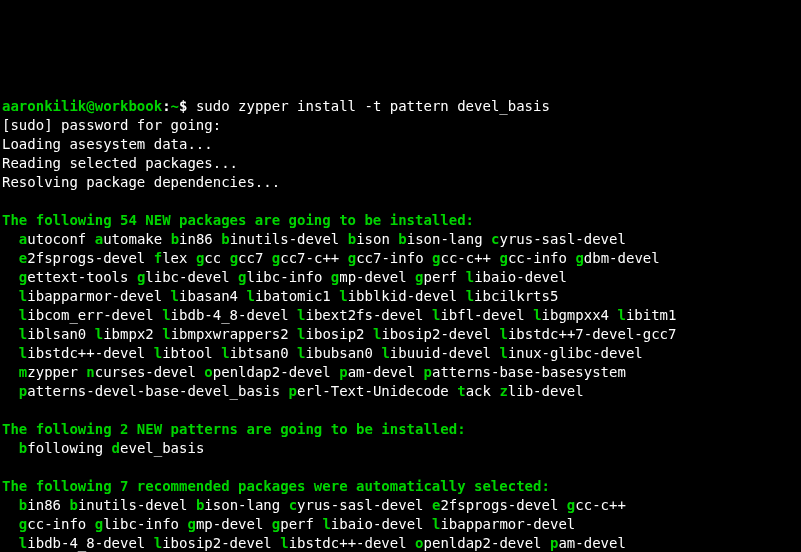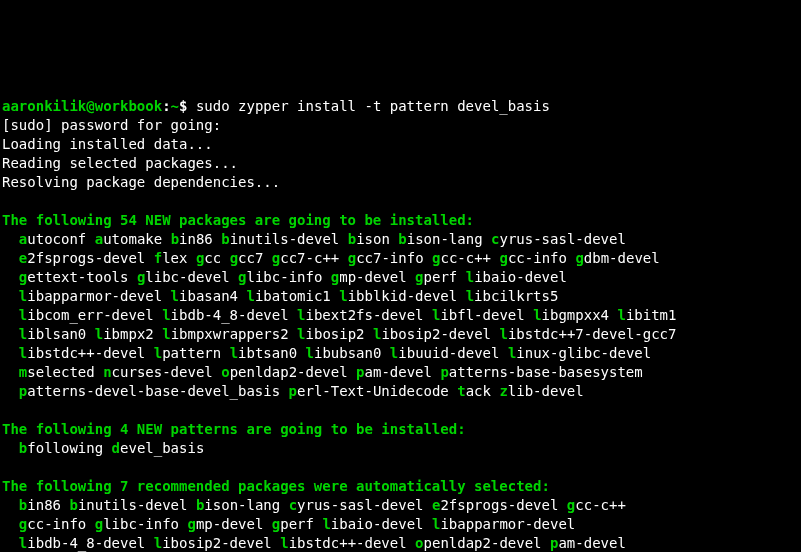--- a/index.html
+++ b/index.html
@@ -23,36 +23,36 @@
   .w { color: #ffffff; }
   .b { color: #ffffff; font-weight: bold; }
 </style>
 </head>
 <body>
 
 
 
 <div class="term"><span class="g">aaronkilik@workbook</span><span class="b">:</span><span class="g">~</span><span class="b">$ </span><span class="w">sudo zypper install -t pattern devel_basis</span>
 <span class="w">[sudo] password for going: </span>
-<span class="w">Loading installed data...</span>
+<span class="w">Loading asesystem data...</span>
 <span class="w">Reading selected packages...</span>
 <span class="w">Resolving package dependencies...</span>
 
 <span class="g">The following 54 NEW packages are going to be installed:</span>
 <span>  <span class="g">a</span><span class="w">utoconf</span> <span class="g">a</span><span class="w">utomake</span> <span class="g">b</span><span class="w">in86</span> <span class="g">b</span><span class="w">inutils-devel</span> <span class="g">b</span><span class="w">ison</span> <span class="g">b</span><span class="w">ison-lang</span> <span class="g">c</span><span class="w">yrus-sasl-devel</span>
   <span class="g">e</span><span class="w">2fsprogs-devel</span> <span class="g">f</span><span class="w">lex</span> <span class="g">g</span><span class="w">cc</span> <span class="g">g</span><span class="w">cc7</span> <span class="g">g</span><span class="w">cc7-c++</span> <span class="g">g</span><span class="w">cc7-info</span> <span class="g">g</span><span class="w">cc-c++</span> <span class="g">g</span><span class="w">cc-info</span> <span class="g">g</span><span class="w">dbm-devel</span>
   <span class="g">g</span><span class="w">ettext-tools</span> <span class="g">g</span><span class="w">libc-devel</span> <span class="g">g</span><span class="w">libc-info</span> <span class="g">g</span><span class="w">mp-devel</span> <span class="g">g</span><span class="w">perf</span> <span class="g">l</span><span class="w">ibaio-devel</span>
   <span class="g">l</span><span class="w">ibapparmor-devel</span> <span class="g">l</span><span class="w">ibasan4</span> <span class="g">l</span><span class="w">ibatomic1</span> <span class="g">l</span><span class="w">ibblkid-devel</span> <span class="g">l</span><span class="w">ibcilkrts5</span>
   <span class="g">l</span><span class="w">ibcom_err-devel</span> <span class="g">l</span><span class="w">ibdb-4_8-devel</span> <span class="g">l</span><span class="w">ibext2fs-devel</span> <span class="g">l</span><span class="w">ibfl-devel</span> <span class="g">l</span><span class="w">ibgmpxx4</span> <span class="g">l</span><span class="w">ibitm1</span>
   <span class="g">l</span><span class="w">iblsan0</span> <span class="g">l</span><span class="w">ibmpx2</span> <span class="g">l</span><span class="w">ibmpxwrappers2</span> <span class="g">l</span><span class="w">ibosip2</span> <span class="g">l</span><span class="w">ibosip2-devel</span> <span class="g">l</span><span class="w">ibstdc++7-devel-gcc7</span>
-  <span class="g">l</span><span class="w">ibstdc++-devel</span> <span class="g">l</span><span class="w">pattern</span> <span class="g">l</span><span class="w">ibtsan0</span> <span class="g">l</span><span class="w">ibubsan0</span> <span class="g">l</span><span class="w">ibuuid-devel</span> <span class="g">l</span><span class="w">inux-glibc-devel</span>
-  <span class="g">m</span><span class="w">selected</span> <span class="g">n</span><span class="w">curses-devel</span> <span class="g">o</span><span class="w">penldap2-devel</span> <span class="g">p</span><span class="w">am-devel</span> <span class="g">p</span><span class="w">atterns-base-basesystem</span>
+  <span class="g">l</span><span class="w">ibstdc++-devel</span> <span class="g">l</span><span class="w">ibtool</span> <span class="g">l</span><span class="w">ibtsan0</span> <span class="g">l</span><span class="w">ibubsan0</span> <span class="g">l</span><span class="w">ibuuid-devel</span> <span class="g">l</span><span class="w">inux-glibc-devel</span>
+  <span class="g">m</span><span class="w">zypper</span> <span class="g">n</span><span class="w">curses-devel</span> <span class="g">o</span><span class="w">penldap2-devel</span> <span class="g">p</span><span class="w">am-devel</span> <span class="g">p</span><span class="w">atterns-base-basesystem</span>
   <span class="g">p</span><span class="w">atterns-devel-base-devel_basis</span> <span class="g">p</span><span class="w">erl-Text-Unidecode</span> <span class="g">t</span><span class="w">ack</span> <span class="g">z</span><span class="w">lib-devel</span>
 </span>
-<span class="g">The following 4 NEW patterns are going to be installed:</span>
+<span class="g">The following 2 NEW patterns are going to be installed:</span>
 <span>  <span class="g">b</span><span class="w">following</span> <span class="g">d</span><span class="w">evel_basis</span>
 </span>
 <span class="g">The following 7 recommended packages were automatically selected:</span>
 <span>  <span class="g">b</span><span class="w">in86</span> <span class="g">b</span><span class="w">inutils-devel</span> <span class="g">b</span><span class="w">ison-lang</span> <span class="g">c</span><span class="w">yrus-sasl-devel</span> <span class="g">e</span><span class="w">2fsprogs-devel</span> <span class="g">g</span><span class="w">cc-c++</span>
   <span class="g">g</span><span class="w">cc-info</span> <span class="g">g</span><span class="w">libc-info</span> <span class="g">g</span><span class="w">mp-devel</span> <span class="g">g</span><span class="w">perf</span> <span class="g">l</span><span class="w">ibaio-devel</span> <span class="g">l</span><span class="w">ibapparmor-devel</span>
   <span class="g">l</span><span class="w">ibdb-4_8-devel</span> <span class="g">l</span><span class="w">ibosip2-devel</span> <span class="g">l</span><span class="w">ibstdc++-devel</span> <span class="g">o</span><span class="w">penldap2-devel</span> <span class="g">p</span><span class="w">am-devel</span>
 </span>
 
 
 

